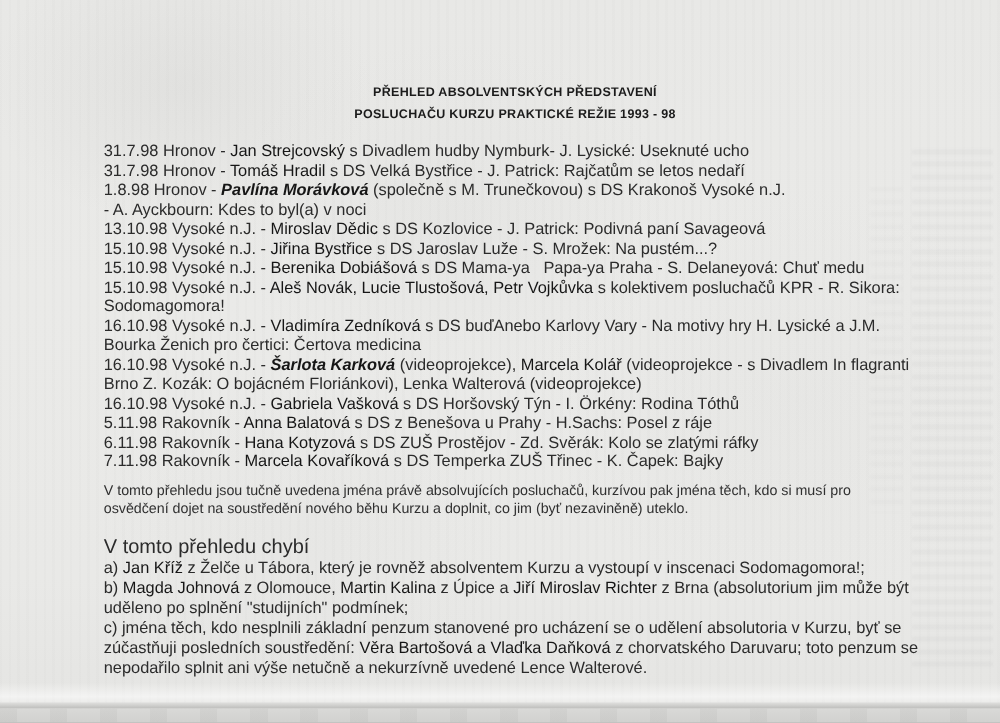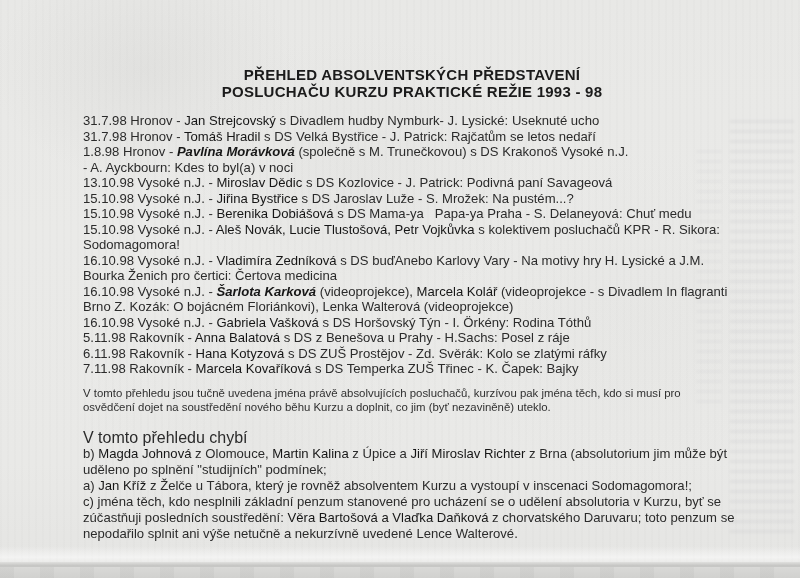--- a/index.html
+++ b/index.html
@@ -18,21 +18,21 @@
       radial-gradient(240px 180px at 30% 75%, rgba(210,210,208,.10), transparent 70%),
       repeating-linear-gradient(90deg, rgba(160,160,158,.035) 0 2px, transparent 2px 7px);
   }
   .bleed {
     position:absolute; pointer-events:none; filter:blur(1.2px);
     background:repeating-linear-gradient(180deg, rgba(110,110,118,.06) 0 3px, transparent 3px 10px);
   }
   .bleed.b1 { right:6px; top:120px; width:64px; height:420px; }
   .bleed.b2 { right:78px; top:150px; width:26px; height:260px; opacity:.6; }
   .content { position:absolute; left:83px; top:66px; width:658px; }
-  .title { text-align:center; font-weight:bold; font-size:15px; line-height:17px;
+  .title { text-align:center; font-weight:bold; font-size:10px; line-height:17px;
            color:#1b1b1b; letter-spacing:.25px; margin:0; }
   .entries { margin-top:13px; }
   .entry { margin:0; font-size:13.1px; line-height:15.5px; white-space:pre-wrap; }
   .b  { font-weight:normal; color:#161616; }
   .bi { font-weight:bold; font-style:italic; color:#161616; }
   .note { margin:9px 0 0 0; font-size:11.4px; line-height:14px; width:645px; color:#303030; }
   .missing-heading { margin:16px 0 0 0; font-size:16px; line-height:16px; font-weight:normal; }
   .missing-list { margin:0; }
   .missing-item { margin:0; font-size:13.1px; line-height:16px; white-space:pre-wrap; }
   
@@ -74,22 +74,22 @@
         <p class="entry"><span>16.10.98 Vysoké n.J. - </span><span class="b">Gabriela Vašková</span><span> s DS Horšovský Týn - I. Örkény: Rodina Tóthů</span></p>
         <p class="entry"><span>5.11.98 Rakovník - </span><span class="b">Anna Balatová</span><span> s DS z Benešova u Prahy - H.Sachs: Posel z ráje</span></p>
         <p class="entry"><span>6.11.98 Rakovník - </span><span class="b">Hana Kotyzová</span><span> s DS ZUŠ Prostějov - Zd. Svěrák: Kolo se zlatými ráfky</span></p>
         <p class="entry"><span>7.11.98 Rakovník - </span><span class="b">Marcela Kovaříková</span><span> s DS Temperka ZUŠ Třinec - K. Čapek: Bajky</span></p>
       </div>
 
     <p class="note">V tomto přehledu jsou tučně uvedena jména právě absolvujících posluchačů, kurzívou pak jména těch, kdo si musí pro osvědčení dojet na soustředění nového běhu Kurzu a doplnit, co jim (byť nezaviněně) uteklo.</p>
 
     <p class="missing-heading">V tomto přehledu chybí</p>
     <div class="missing-list">
+        <p class="missing-item"><span>a) </span><span class="b">Jan Kříž</span><span> z Želče u Tábora, který je rovněž absolventem Kurzu a vystoupí v inscenaci Sodomagomora!;</span></p>
         <p class="missing-item"><span>b) </span><span class="b">Magda Johnová</span><span> z Olomouce, </span><span class="b">Martin Kalina</span><span> z Úpice a </span><span class="b">Jiří Miroslav Richter</span><span> z Brna (absolutorium jim může být uděleno po splnění "studijních" podmínek;</span></p>
-        <p class="missing-item"><span>a) </span><span class="b">Jan Kříž</span><span> z Želče u Tábora, který je rovněž absolventem Kurzu a vystoupí v inscenaci Sodomagomora!;</span></p>
         <p class="missing-item"><span>c) jména těch, kdo nesplnili základní penzum stanovené pro ucházení se o udělení absolutoria v Kurzu, byť se zúčastňuji posledních soustředění: </span><span class="b">Věra Bartošová a Vlaďka Daňková</span><span> z chorvatského Daruvaru; toto penzum se nepodařilo splnit ani výše netučně a nekurzívně uvedené Lence Walterové.</span></p>
       </div>
   </div>
 
   <div class="edge-highlight"></div>
   <div class="edge-line"></div>
   <div class="scanner-strip"></div>
 </div>
 
 </body></html>

